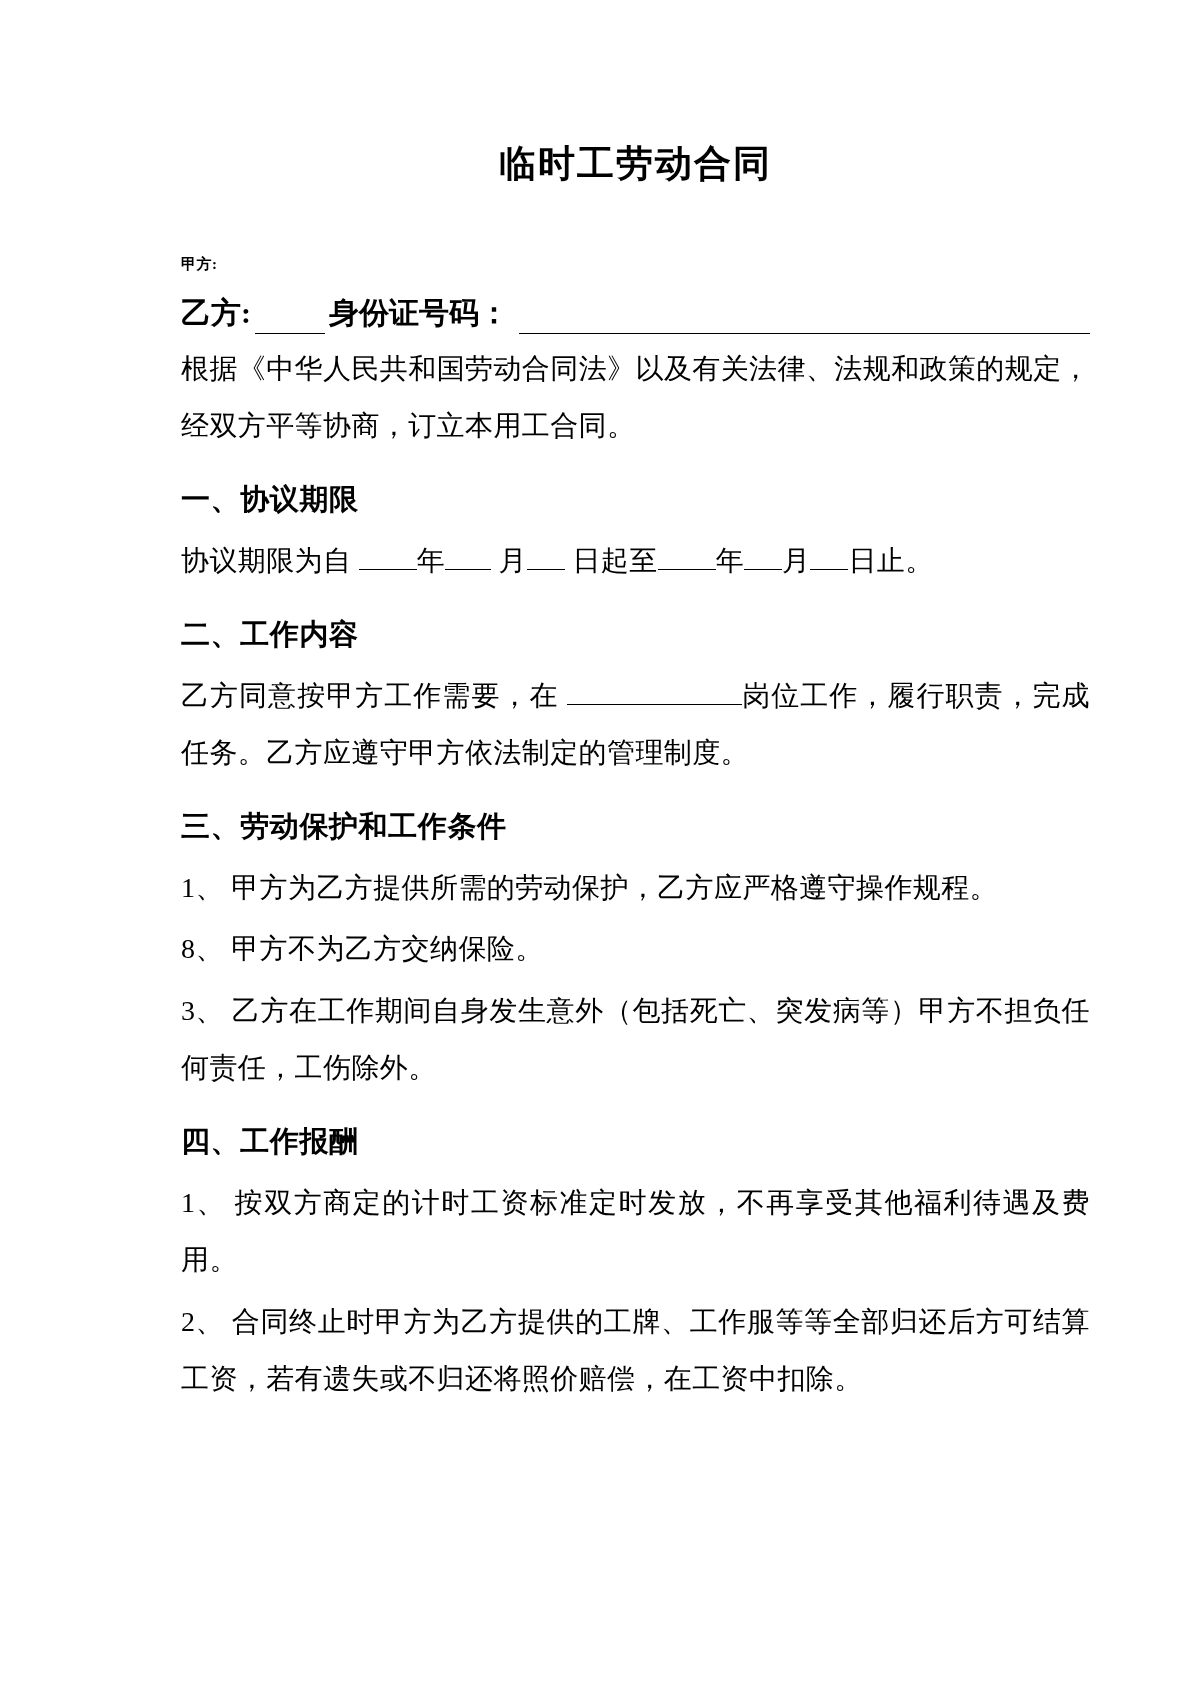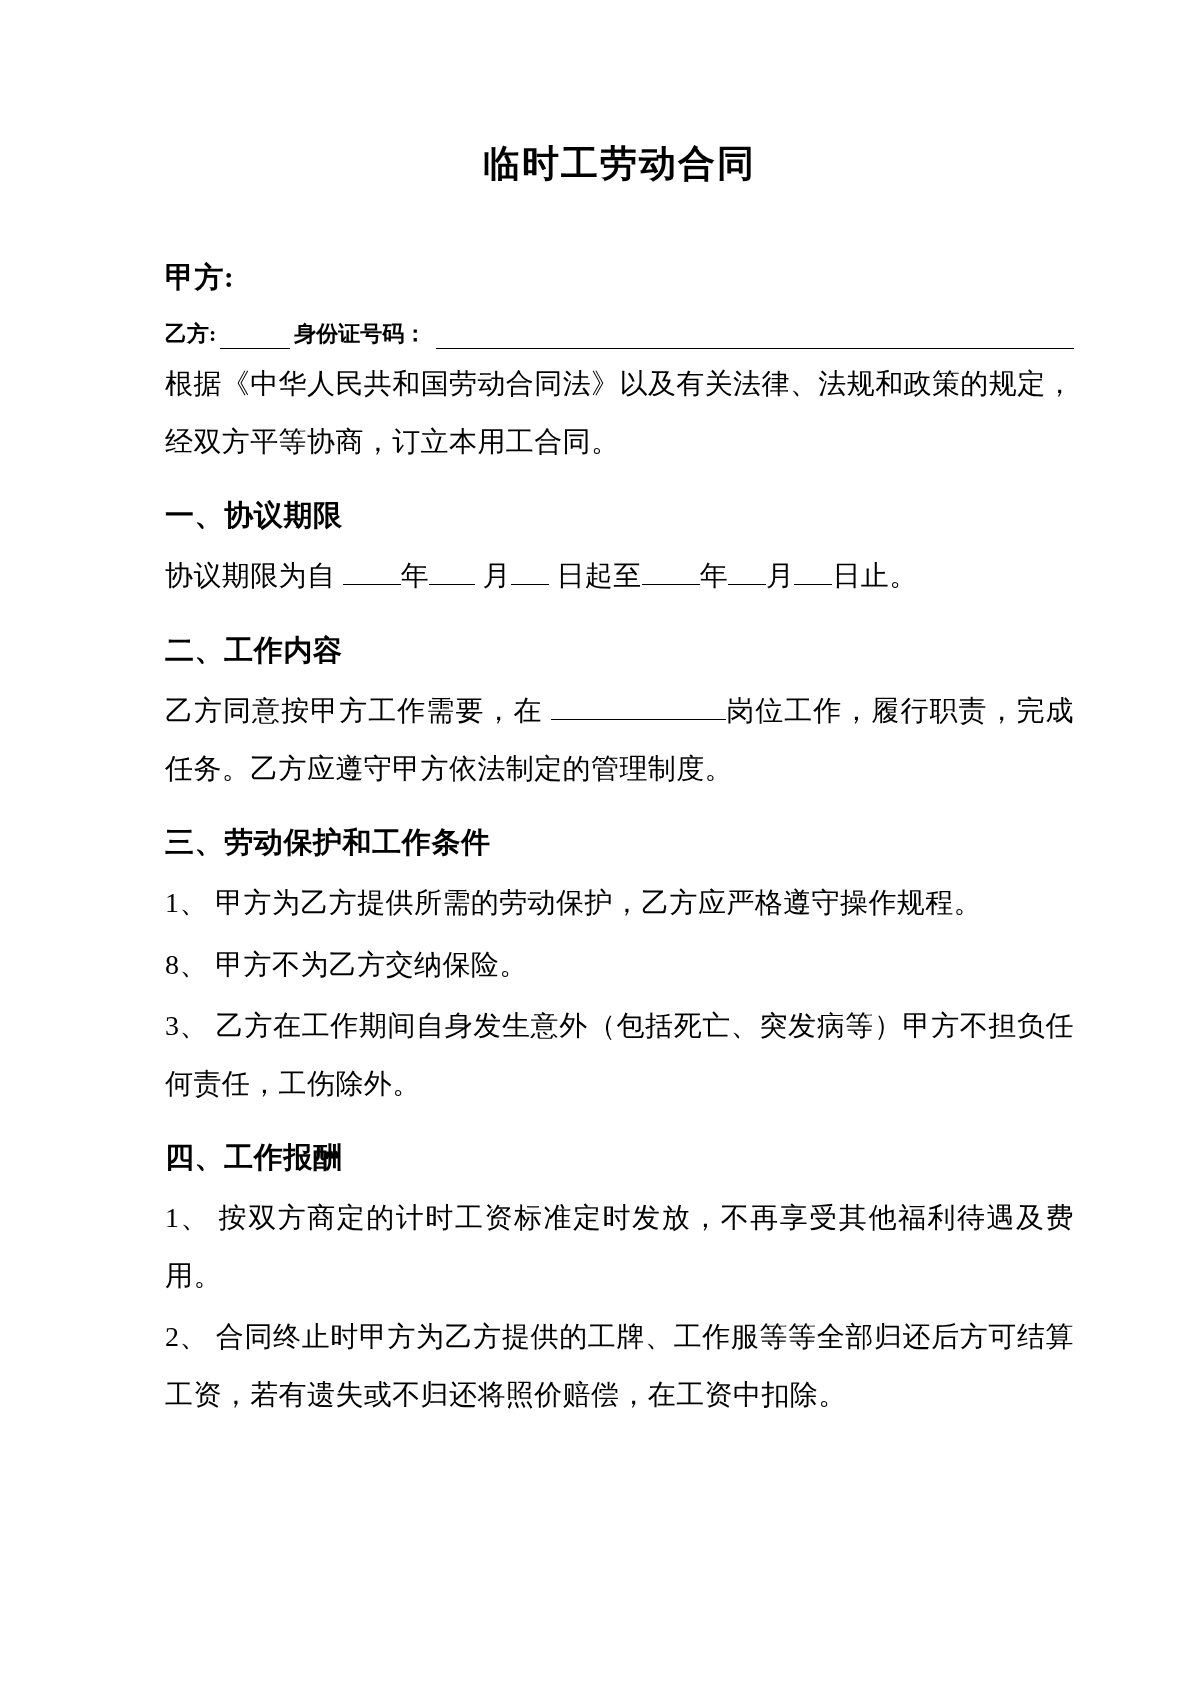--- a/index.html
+++ b/index.html
@@ -12,43 +12,44 @@
     color: #000000;
   }
   .page {
     width: 1174px;
     height: 1683px;
     box-sizing: border-box;
     padding: 120px 100px 60px 165px;
     background: #ffffff;
     position: relative;
     overflow: hidden;
+    margin-left: 16px;
   }
   .doc-title {
     text-align: center;
     font-size: 37px;
     font-weight: bold;
     letter-spacing: 2px;
     margin: 20px 0 62px 0;
     line-height: 1.3;
   }
   .party-line {
-    font-size: 29px;
+    font-size: 15px;
     font-weight: bold;
     line-height: 1.9;
     margin-bottom: 14px;
     position: relative;
   }
   .party-line .lbl {
     letter-spacing: 0.5px;
   }
   .party-row {
     display: flex;
     align-items: flex-end;
-    font-size: 22px;
+    font-size: 30px;
     font-weight: bold;
     margin-bottom: 6px;
     position: relative;
   }
   .blank-ul {
     display: inline-block;
     border-bottom: 1px solid #000;
     height: 25px;
   }
   .blank-a { width: 70px; margin: 0 4px; }

